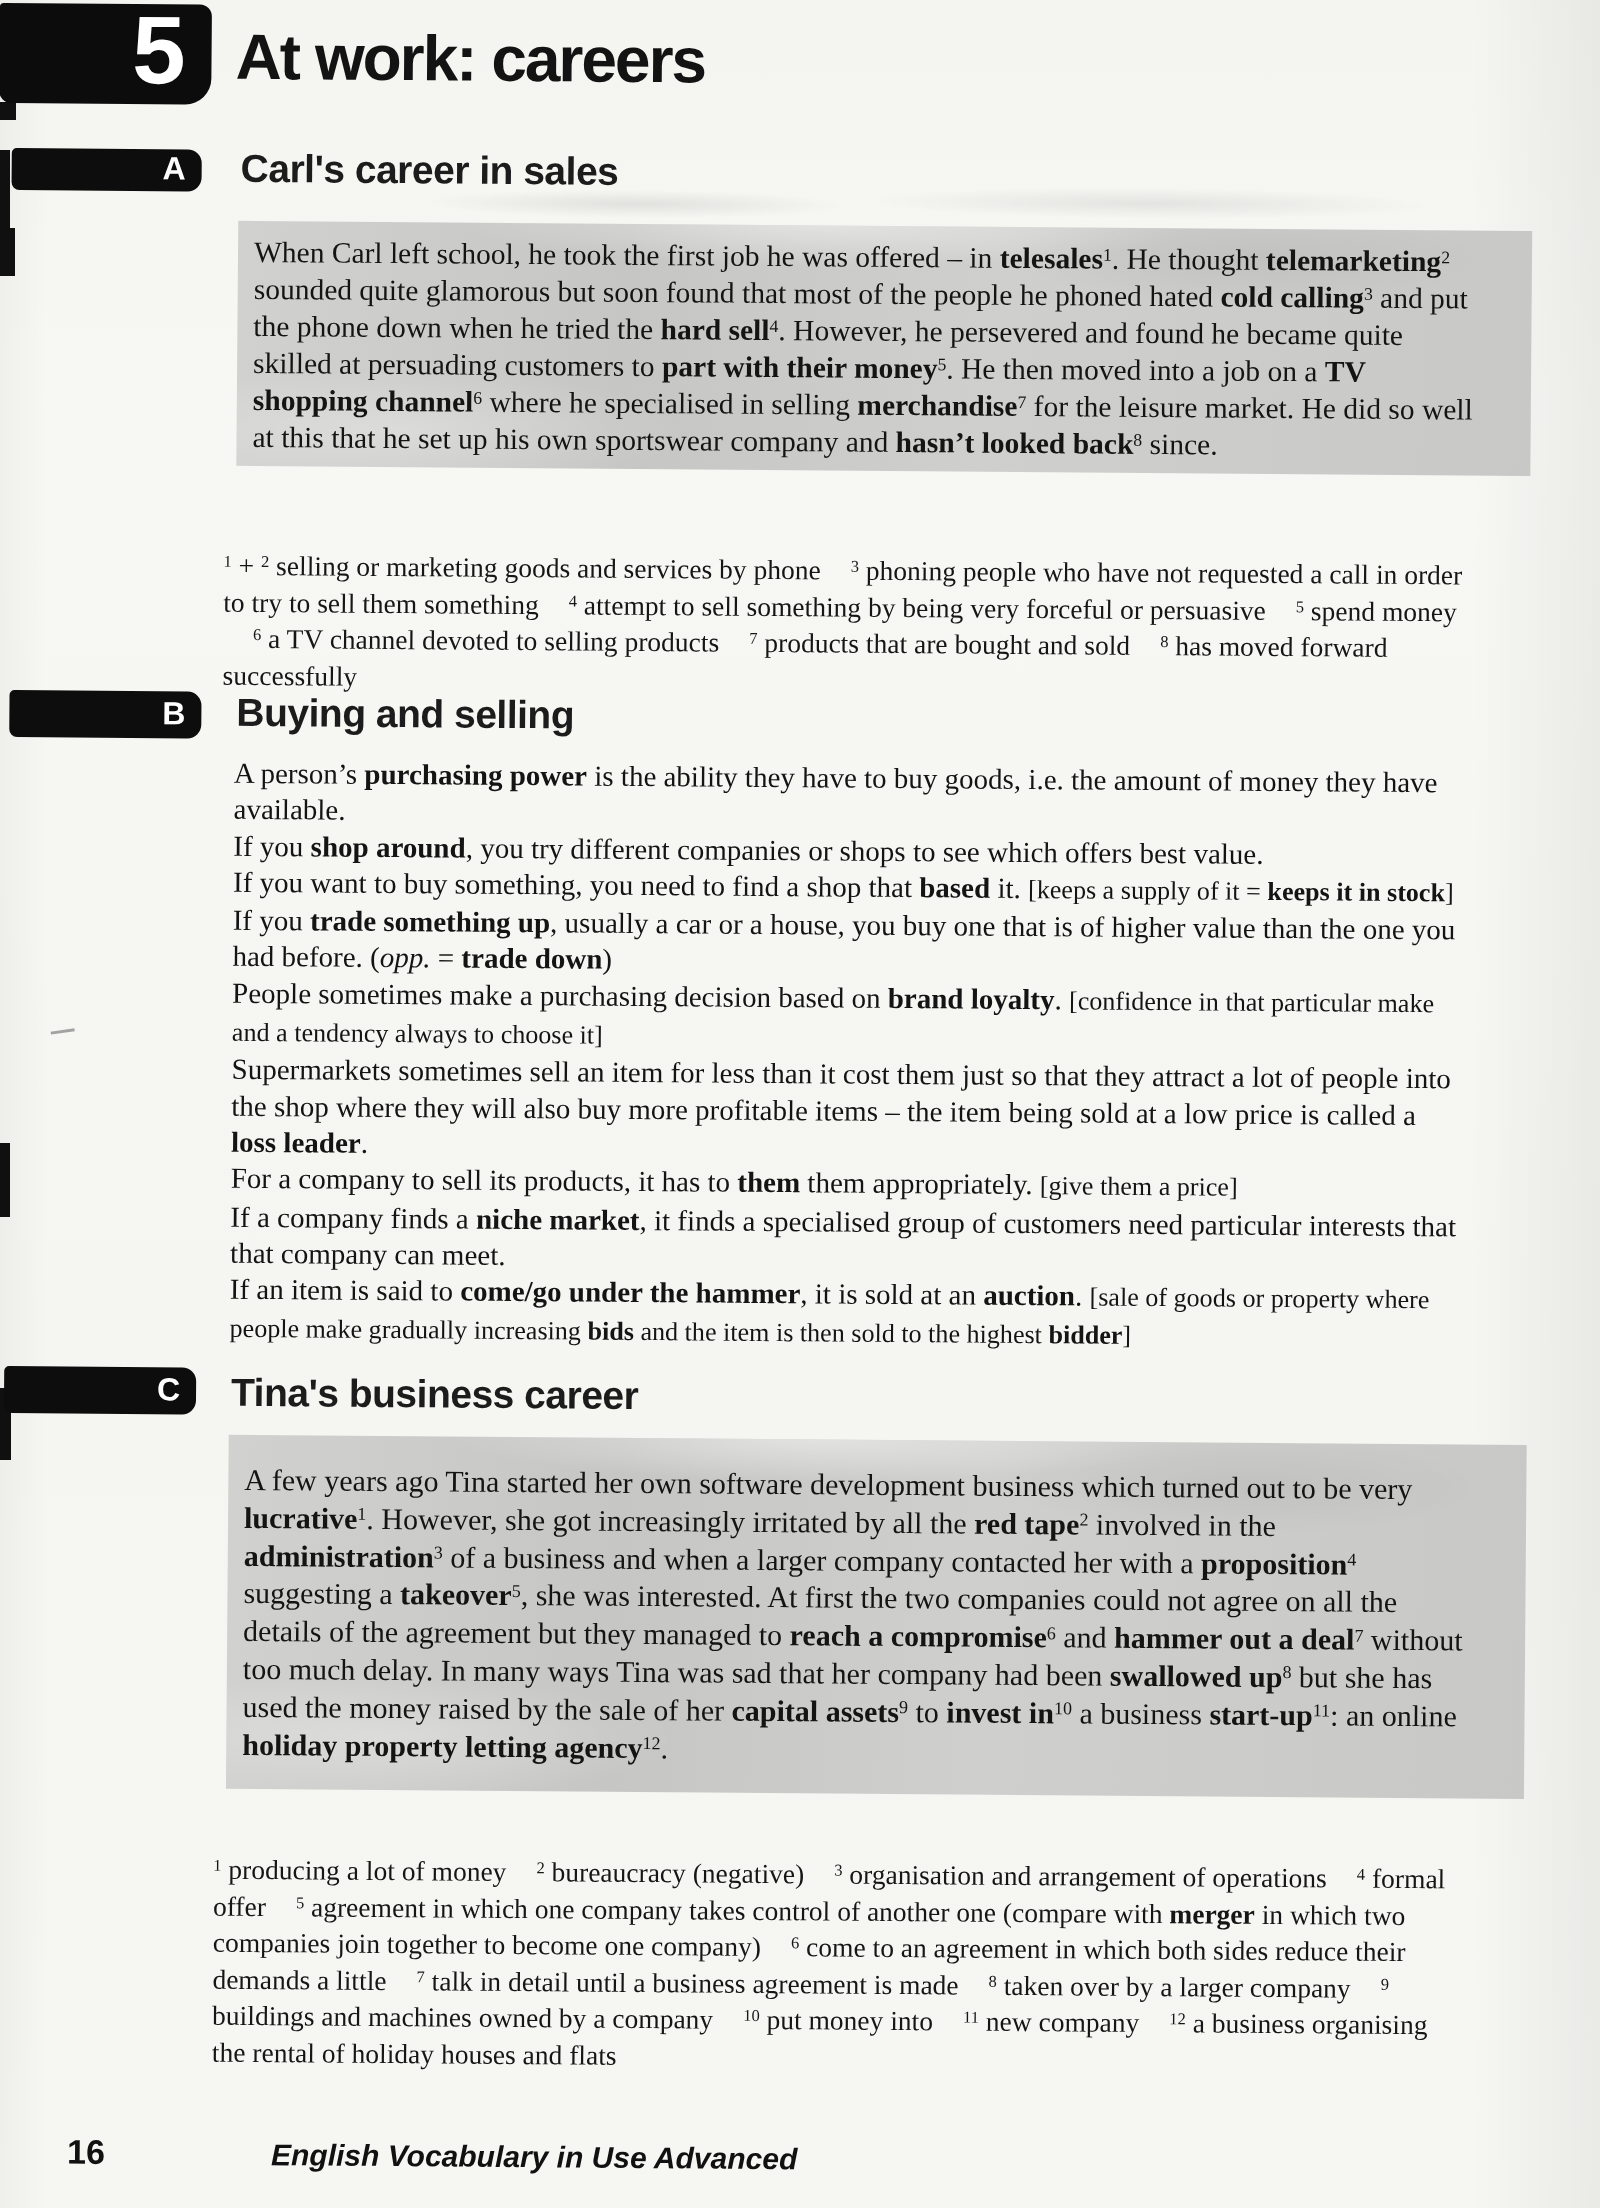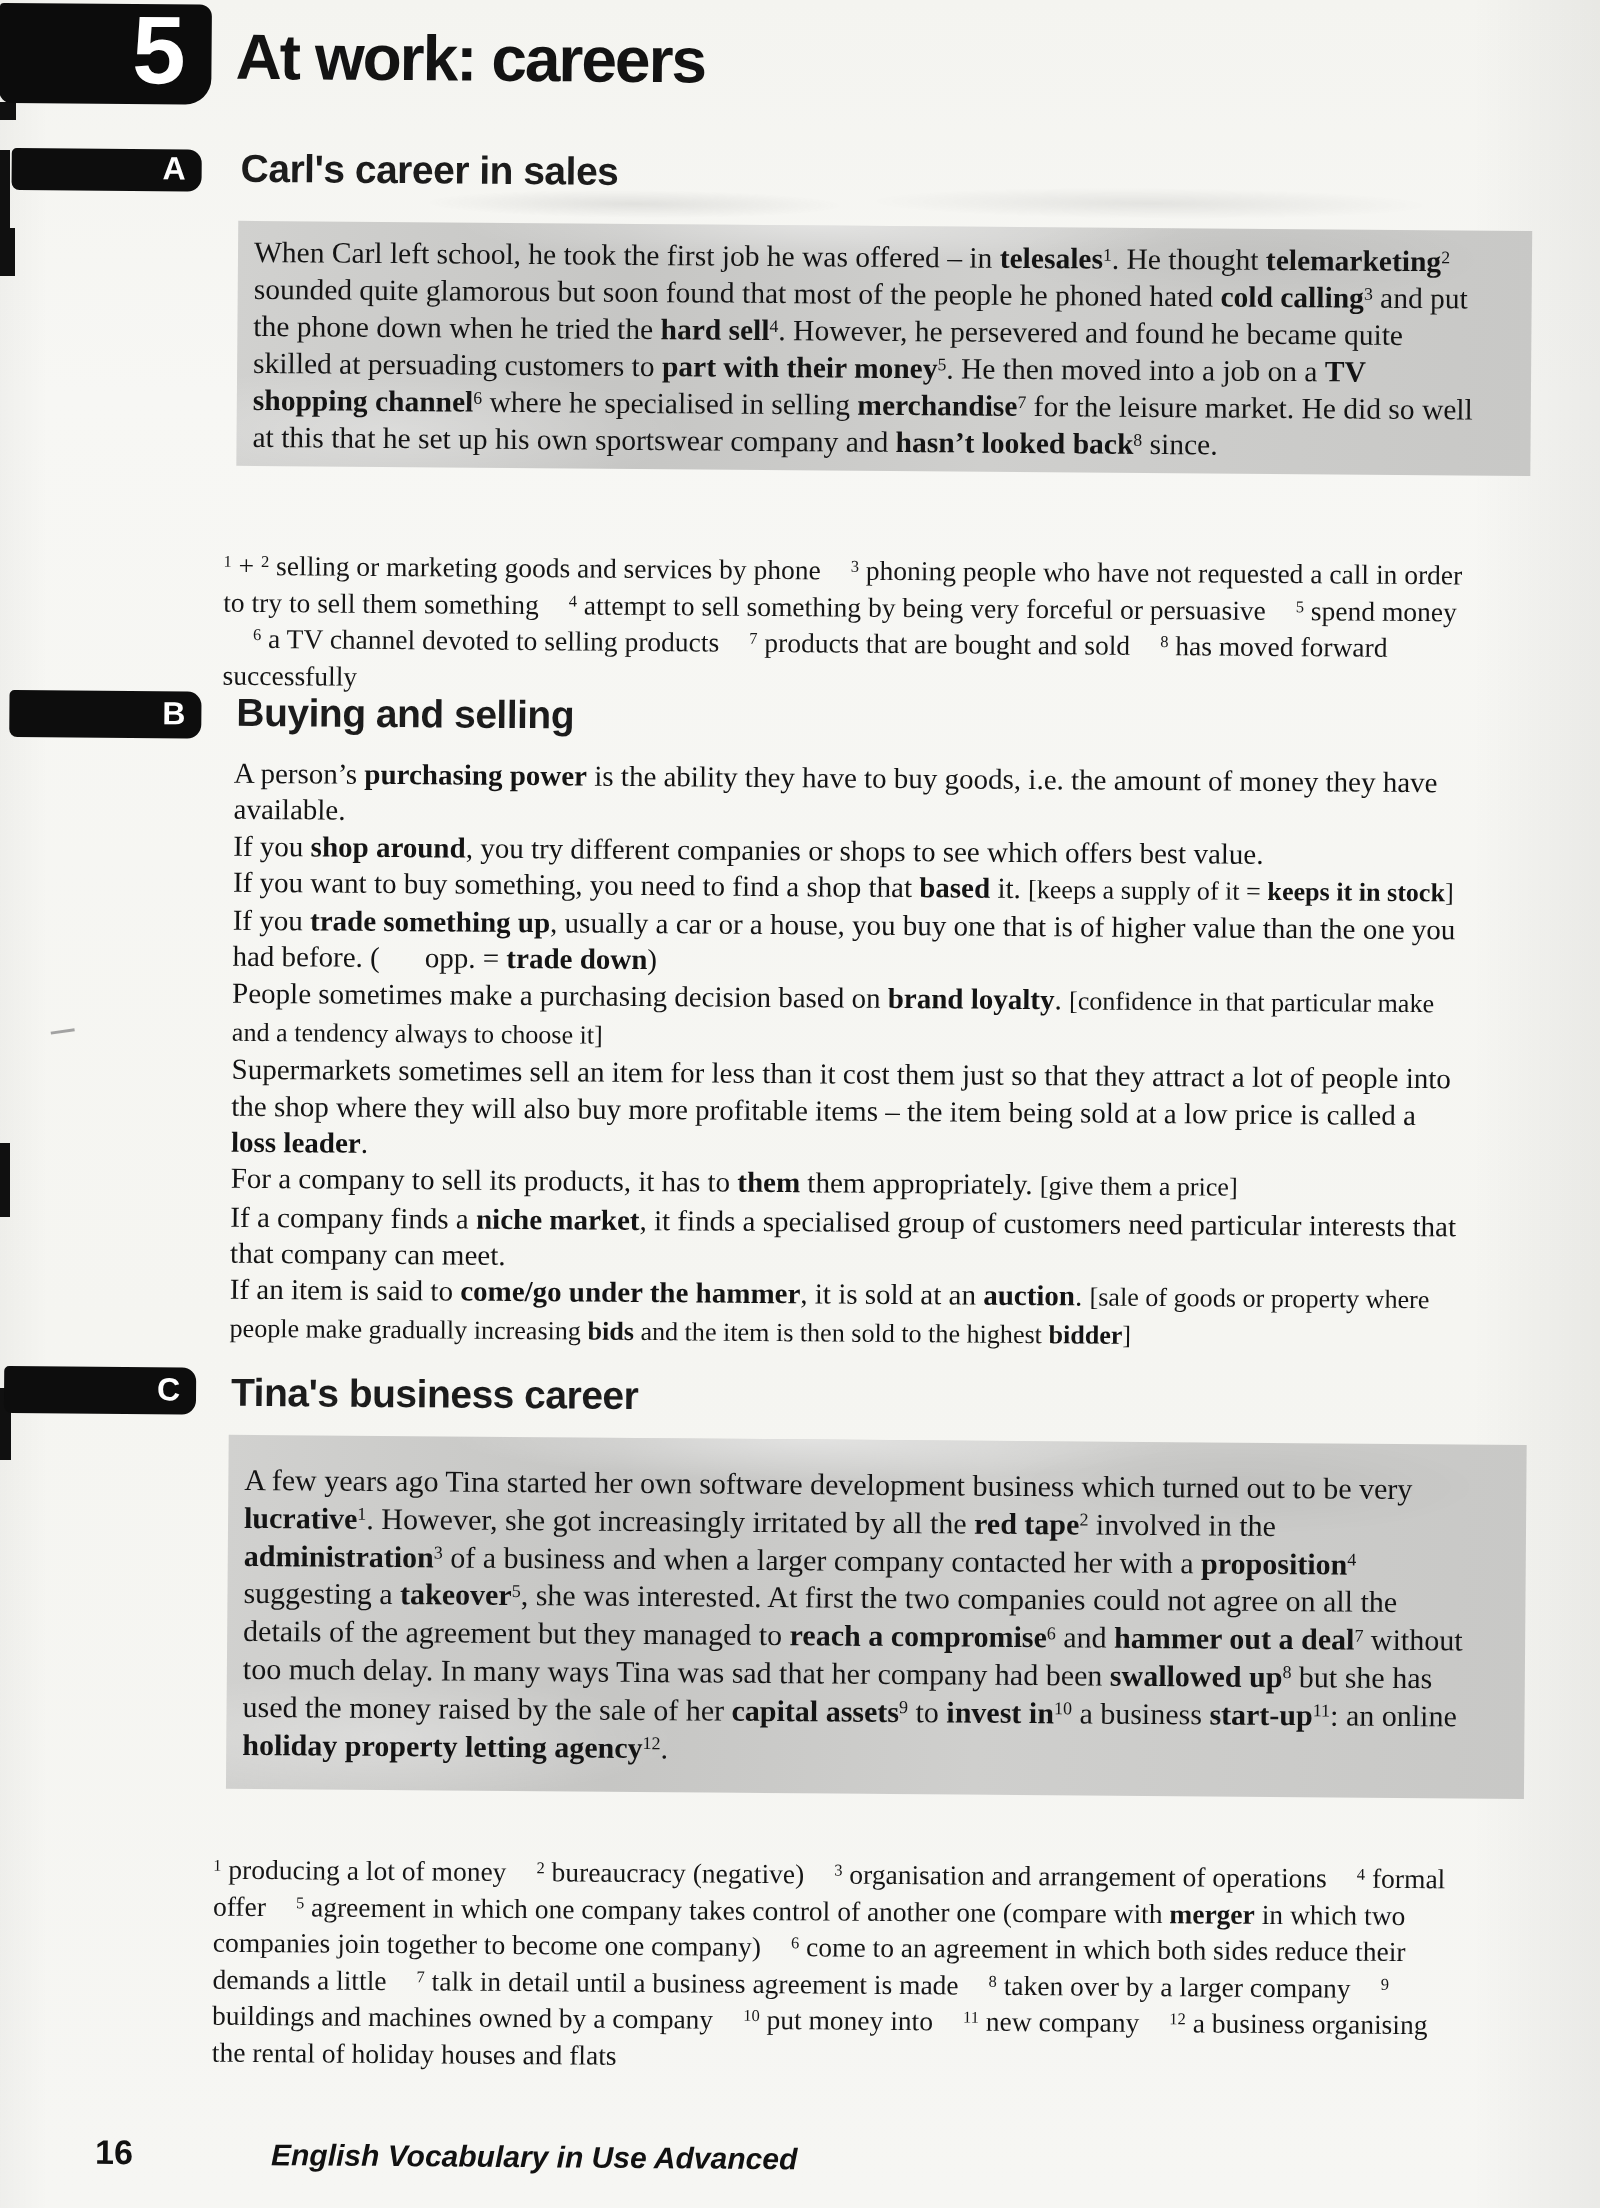--- a/index.html
+++ b/index.html
@@ -54,26 +54,26 @@
   .footnotes{position:absolute;left:228px;margin:0;font-size:27.5px;line-height:36.5px;color:#161616;}
   .fn-a{top:548px;width:1248px;}
   .fn-c{top:1852px;width:1254px;}
   .fn-gap{display:inline-block;width:30px;}
 
   
   .b-list{position:absolute;left:240px;top:755px;width:1232px;}
   .b-par{margin:0;font-size:29px;line-height:36.3px;}
 
   b,.b{font-weight:700;}
-  .i{margin-left:45px;}
+  .i{font-style:italic;}
   .sm{font-size:90%;}
   sup.sup{font-size:60%;line-height:0;vertical-align:baseline;position:relative;top:-0.48em;font-weight:400;}
 
   
-  .footer-pageno{position:absolute;left:112px;top:2134px;margin:0;font-family:"Liberation Sans",sans-serif;font-weight:700;font-size:34px;color:#111;}
+  .footer-pageno{position:absolute;left:84px;top:2134px;margin:0;font-family:"Liberation Sans",sans-serif;font-weight:700;font-size:34px;color:#111;}
   .footer-title{position:absolute;left:288px;top:2138px;margin:0;font-family:"Liberation Sans",sans-serif;font-weight:700;font-style:italic;font-size:30px;color:#111;}
 </style>
 </head>
 <body>
 
 <div class="page">
 
   <div class="artifact" style="left:0;top:102px;width:16px;height:18px;"></div>
   <div class="artifact" style="left:0;top:150px;width:10px;height:94px;"></div>
   <div class="artifact" style="left:0;top:228px;width:15px;height:48px;"></div>

